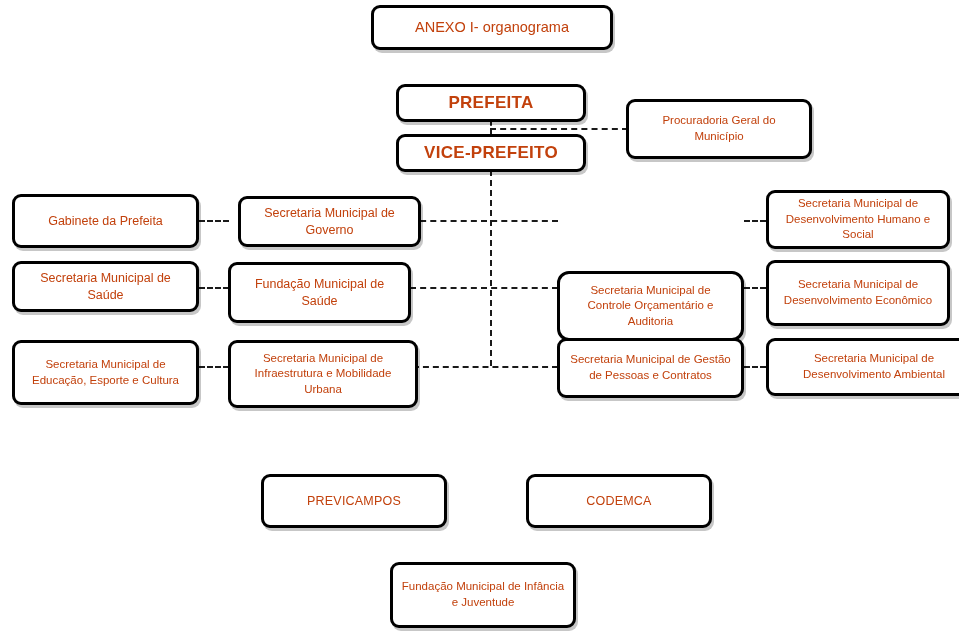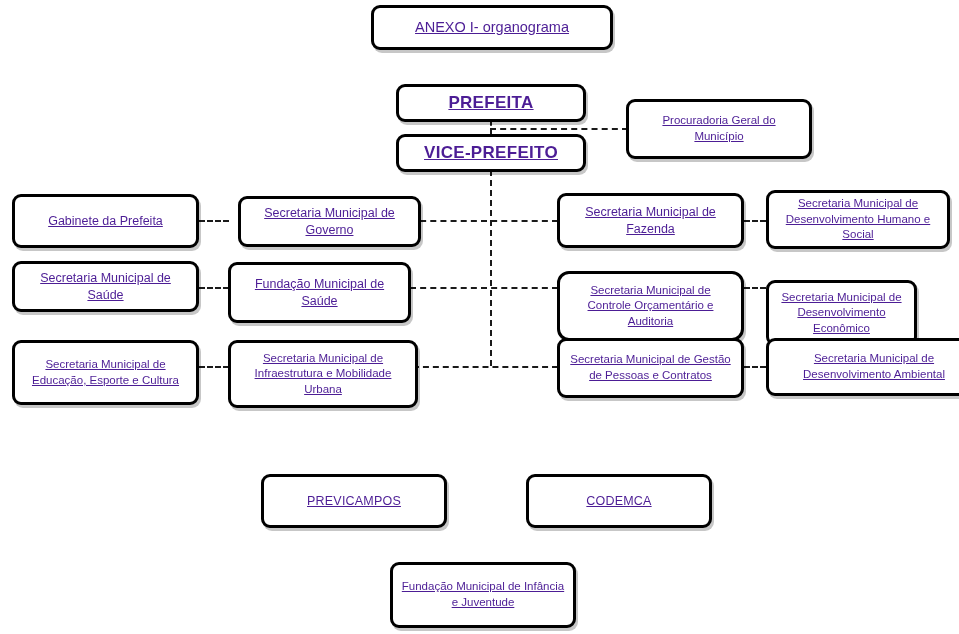--- a/index.html
+++ b/index.html
@@ -14,30 +14,29 @@
     background: #ffffff;
     font-family: "Liberation Sans", sans-serif;
     overflow: hidden;
   }
   .node {
     position: absolute;
     box-sizing: border-box;
     border: 3px solid #000000;
     border-radius: 9px;
     background: #ffffff;
-    color: #4c1d95;
+    color: #c2410c;
     display: flex;
     align-items: center;
     justify-content: center;
     text-align: center;
     line-height: 1.35;
     padding: 16px 8px;
     box-shadow: 2px 3px 0 rgba(0,0,0,0.22);
     z-index: 3;
-    text-decoration: underline;
   }
   .node .label {
     display: block;
     width: 100%;
   }
   .t-title   { font-size: 14.5px; font-weight: 400; }
   .t-exec    { font-size: 17px;   font-weight: 600; letter-spacing: .3px; }
   .t-proc    { font-size: 11.5px; font-weight: 400; }
   .t-dept-lg { font-size: 12.5px; font-weight: 400; }
   .t-dept    { font-size: 11.5px; font-weight: 400; }
@@ -96,41 +95,38 @@
   </div>
 
   <div class="node t-dept-lg" style="left:12px; top:194px; width:187px; height:54px;">
     <span class="label">Gabinete da Prefeita</span>
   </div>
 
   <div class="node t-dept-lg" style="left:228px; top:196px; width:183px; height:51px;margin-left:10px;">
     <span class="label">Secretaria Municipal de Governo</span>
   </div>
 
-  <div class="node t-dept-lg" style="left:557px; top:193px; width:187px; height:55px;">
-    <span class="label">Secretaria Municipal de Fazenda</span>
-  </div>
 
   <div class="node t-dept" style="left:766px; top:190px; width:184px; height:59px;">
     <span class="label">Secretaria Municipal de Desenvolvimento Humano e Social</span>
   </div>
 
   <div class="node t-dept-lg" style="left:12px; top:261px; width:187px; height:51px;">
     <span class="label">Secretaria Municipal de Saúde</span>
   </div>
 
   <div class="node t-dept-lg" style="left:228px; top:262px; width:183px; height:61px;">
     <span class="label">Fundação Municipal de Saúde</span>
   </div>
 
   <div class="node t-dept" style="left:557px; top:271px; width:187px; height:70px;border-radius:12px;">
     <span class="label">Secretaria Municipal de Controle Orçamentário e Auditoria</span>
   </div>
 
-  <div class="node t-dept" style="left:766px; top:260px; width:151px; height:66px;margin-top:20px;">
+  <div class="node t-dept" style="left:766px; top:260px; width:184px; height:66px;">
     <span class="label">Secretaria Municipal de Desenvolvimento Econômico</span>
   </div>
 
   <div class="node t-dept" style="left:12px; top:340px; width:187px; height:65px;">
     <span class="label">Secretaria Municipal de Educação, Esporte e Cultura</span>
   </div>
 
   <div class="node t-dept" style="left:228px; top:340px; width:190px; height:68px;">
     <span class="label">Secretaria Municipal de Infraestrutura e Mobilidade Urbana</span>
   </div>

